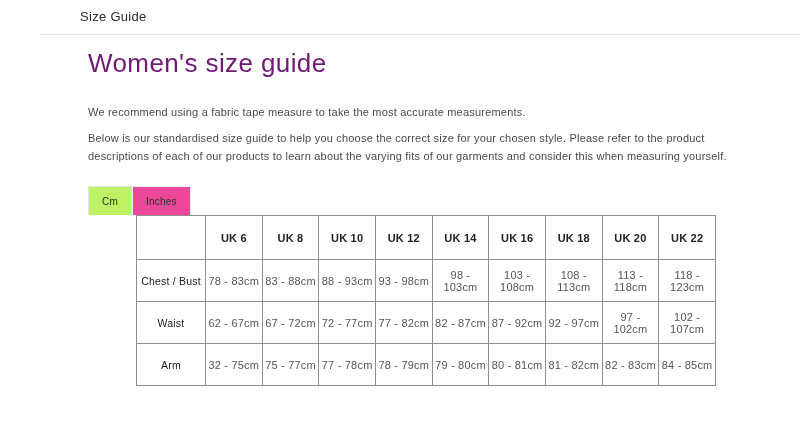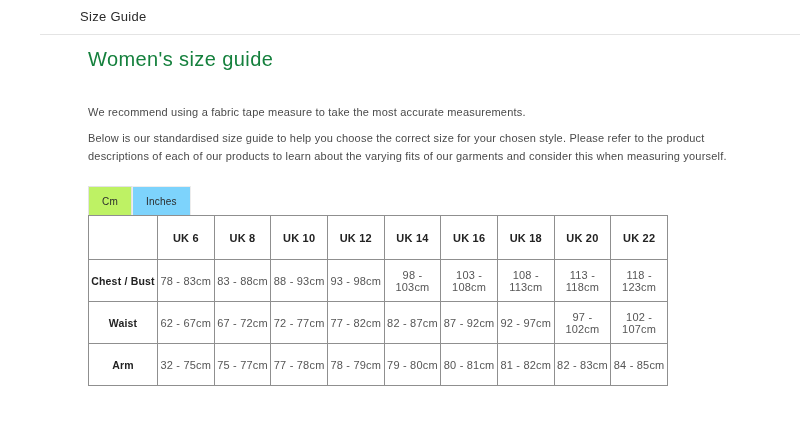--- a/index.html
+++ b/index.html
@@ -17,25 +17,25 @@
   }
   .topbar .crumb {
     font-size: 13px;
     color: #2b2b2b;
     letter-spacing: 0.3px;
   }
   .content {
     padding: 13px 64px 0 88px;
   }
   h1.page-title {
-    font-size: 20px;
+    font-size: 26px;
     font-weight: 400;
-    color: #15803d;
+    color: #701a75;
     letter-spacing: 0.4px;
-    margin-bottom: 32px;
+    margin-bottom: 24px;
   }
   .intro p {
     font-size: 11px;
     line-height: 18px;
     color: #4a4a4a;
     letter-spacing: 0.2px;
     max-width: 668px;
   }
   .intro p + p { margin-top: 8px; }
   .tabs {
@@ -45,42 +45,43 @@
   .tab {
     font-size: 10px;
     color: #2b2b2b;
     letter-spacing: 0.2px;
     padding: 9px 13px 8px 13px;
     min-width: 38px;
     text-align: center;
     cursor: pointer;
     border: 1px solid #ededed;
     border-bottom: none;
-    background: #7dd3fc;
+    background: #ec4899;
   }
   .tab.active {
     background: #bef264;
     border-color: #e3e3e3;
   }
   table.size-table {
     border-collapse: collapse;
     width: 580px;
     table-layout: fixed;
+    margin-left: 48px;
   }
   table.size-table th, table.size-table td {
     border: 1px solid #8f8f8f;
     text-align: center;
     vertical-align: middle;
     font-size: 11px;
     letter-spacing: 0.2px;
   }
   table.size-table col.label-col { width: 69px; }
   table.size-table thead th { height: 44px; font-weight: 700; color: #222; }
   table.size-table tbody tr { height: 42px; }
-  table.size-table tbody th { font-weight: 700; color: #222; font-size: 10.5px; }
+  table.size-table tbody th { font-weight: 400; color: #222; font-size: 10.5px; }
   table.size-table tbody td { color: #555; }
 </style>
 </head>
 <body>
 
 <div class="topbar">
   <span class="crumb">Size Guide</span>
 </div>
 
 <div class="content">

